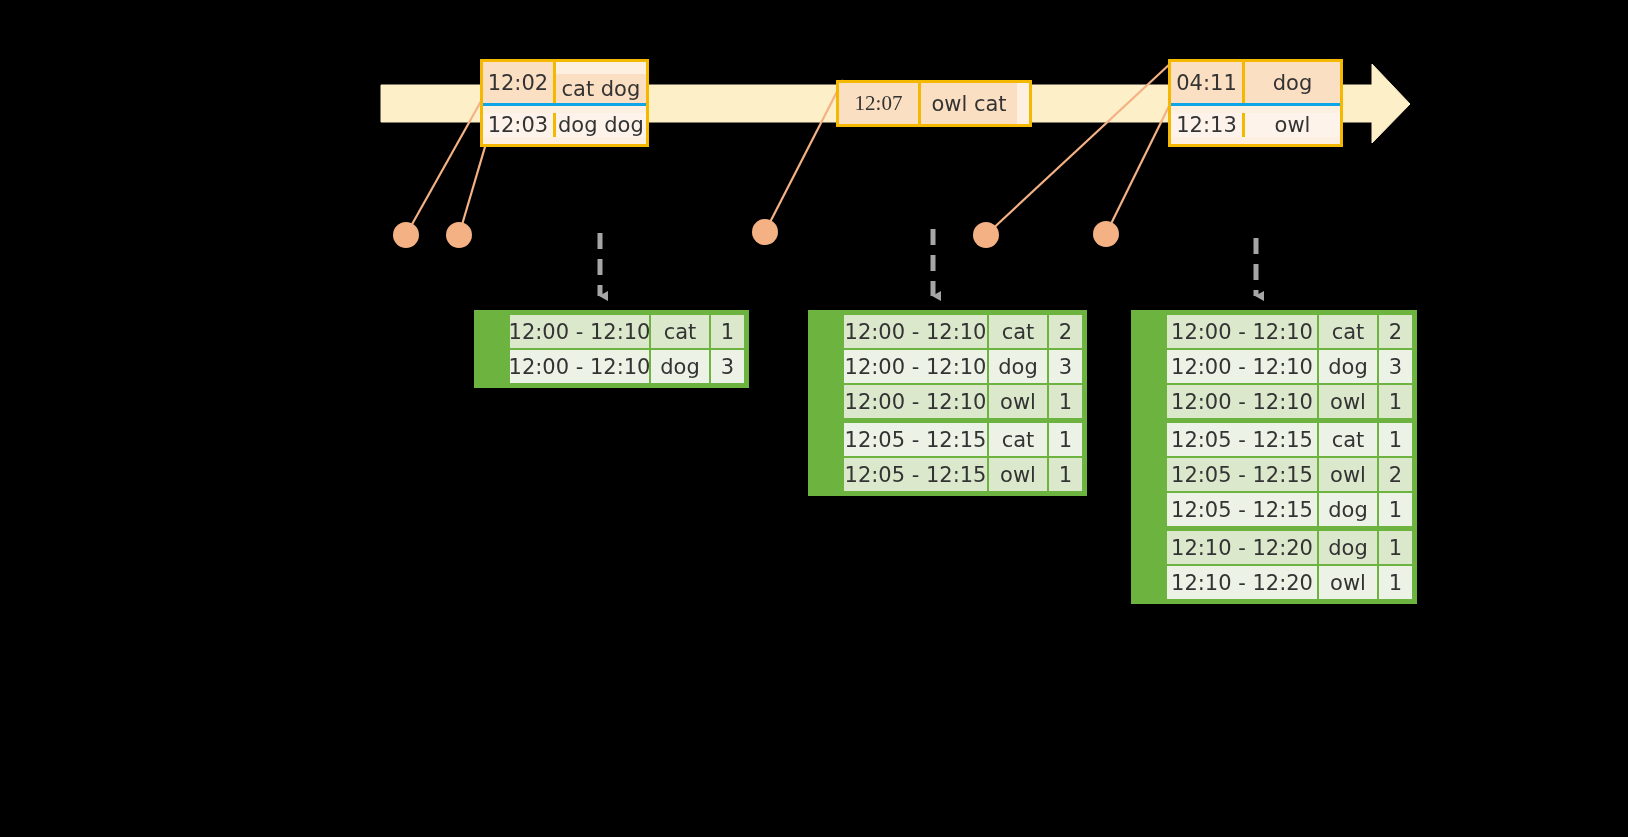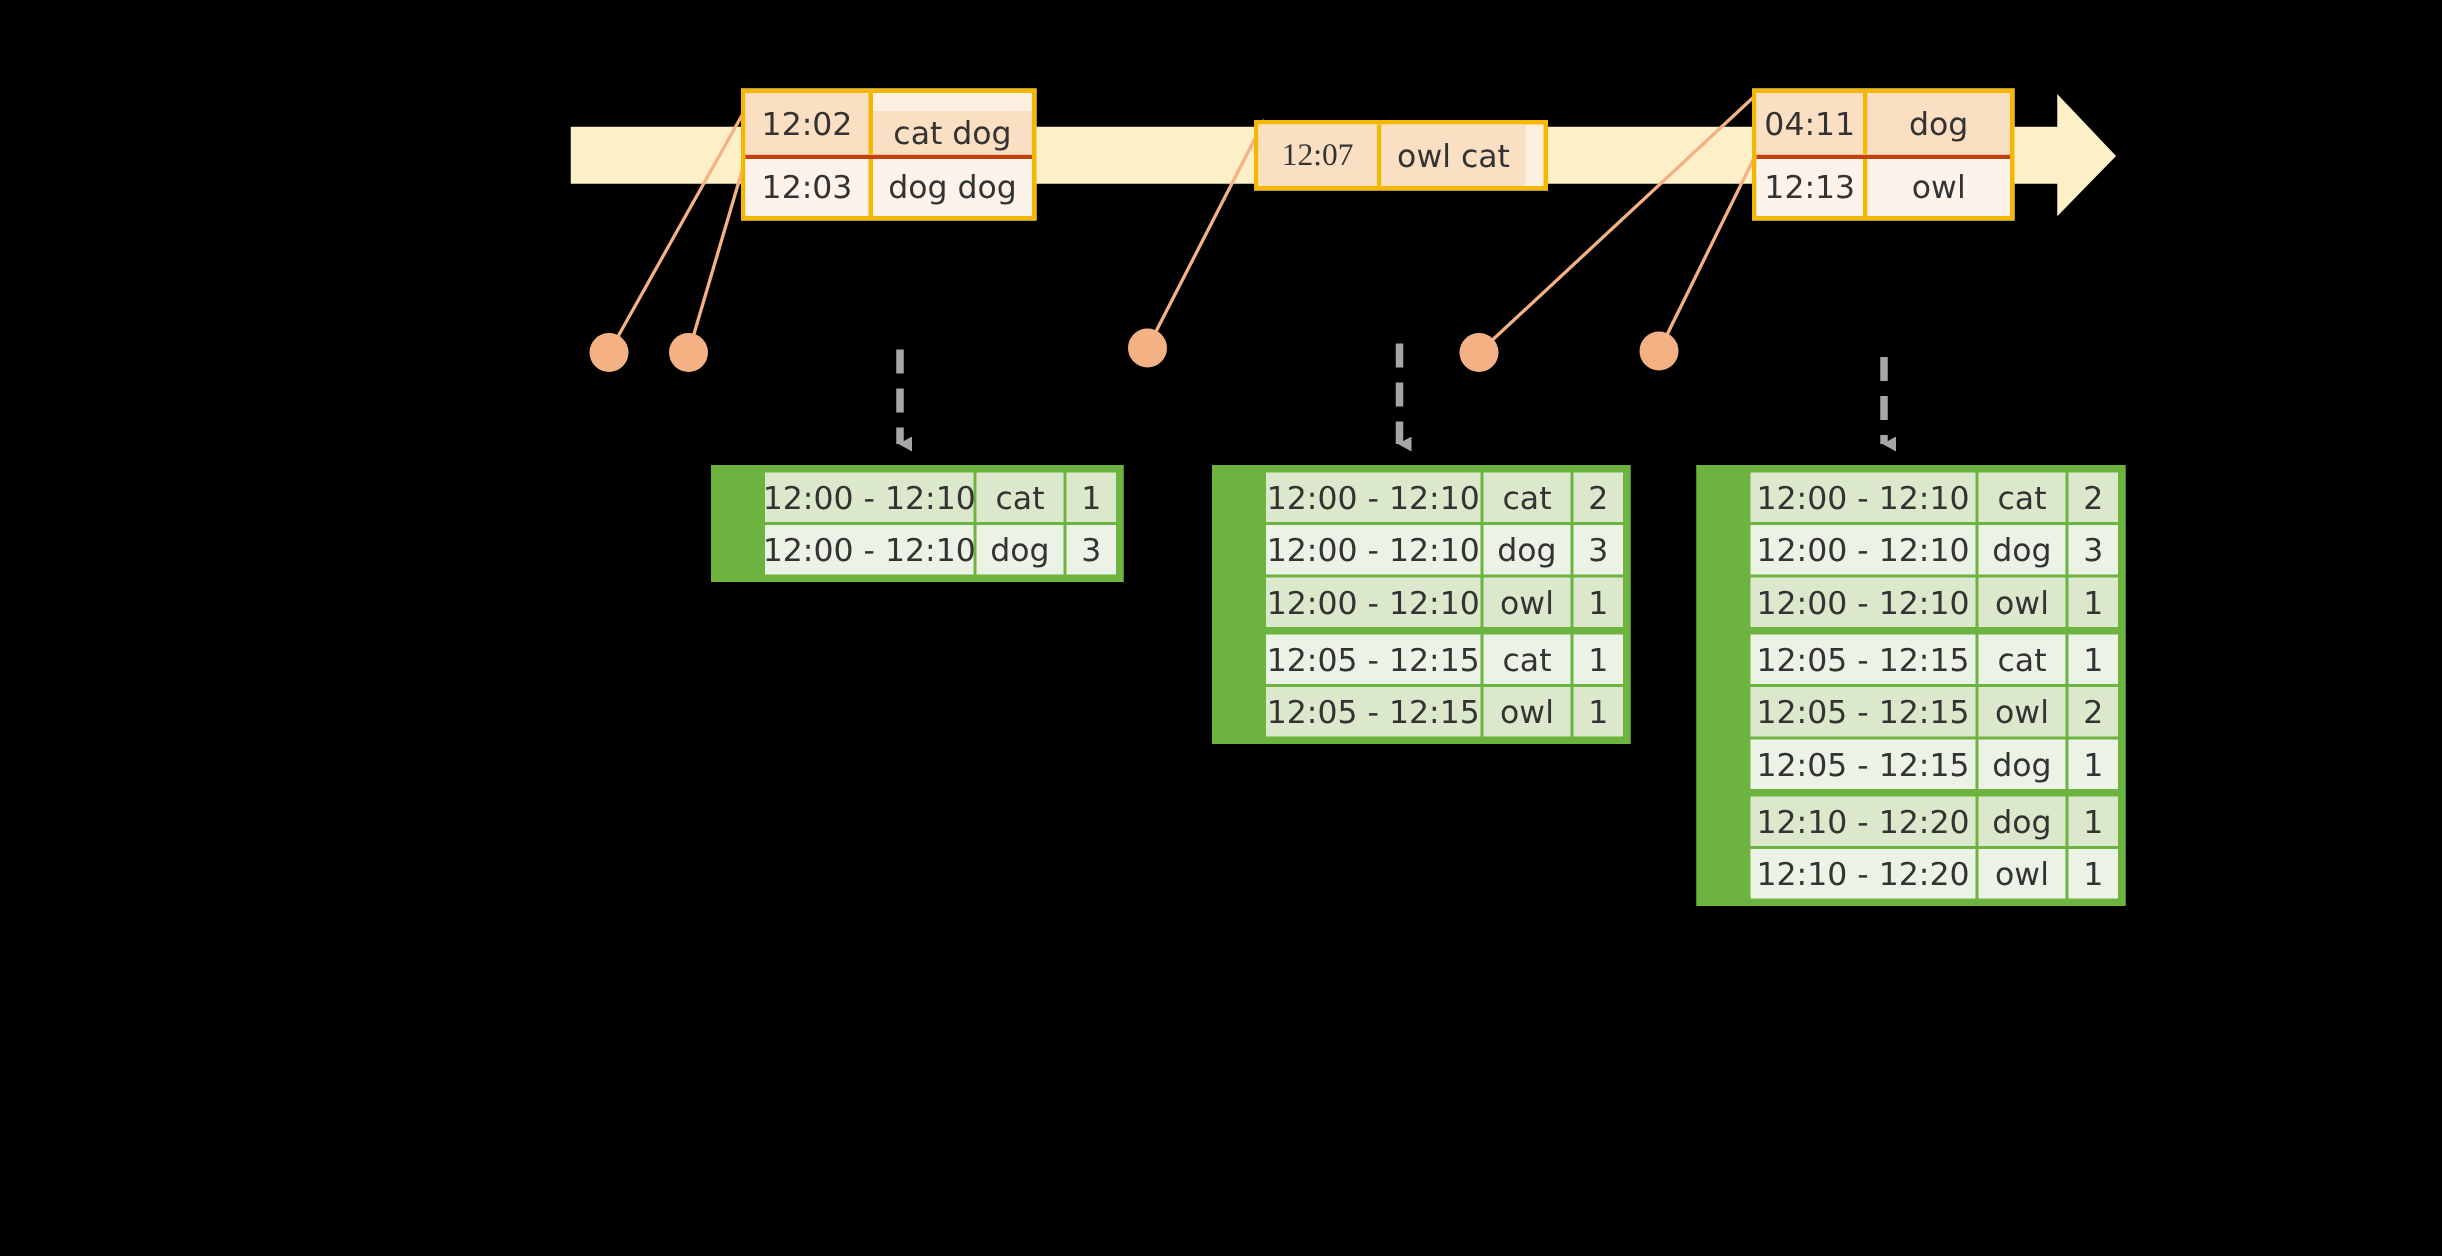--- a/index.html
+++ b/index.html
@@ -30,21 +30,22 @@
     border: 3px solid #F5B800;
     box-sizing: border-box;
     background: #FDF0E0;
   }
   .event-row {
     display: flex;
     align-items: stretch;
     box-sizing: border-box;
   }
   .event-row + .event-row {
-    border-top: 3px solid #c2410c;
+    border-top: 3px solid #0ea5e9;
+    align-items: center;
   }
   .event-row.shade .ev-time,
   .event-row.shade .ev-words {
     background: #FBDFC2;
   }
   .event-row.plain .ev-time,
   .event-row.plain .ev-words {
     background: #FDF3EA;
   }
   .ev-time {
@@ -125,21 +126,21 @@
       <circle cx="1106" cy="234" r="13" fill="#F4B183"></circle>
     </g>
 
     <g stroke="#A6A6A6" stroke-width="5" fill="none" stroke-dasharray="16 10">
       <line x1="600" y1="233" x2="600" y2="296" marker-end="url(#downhead)"></line>
       <line x1="933" y1="229" x2="933" y2="296" marker-end="url(#downhead)"></line>
       <line x1="1256" y1="238" x2="1256" y2="296" marker-end="url(#downhead)"></line>
     </g>
   </svg>
 
-  <div class="event-box" style="left:494px; top:59px; width:197px;">
+  <div class="event-box" style="left:480px; top:59px; width:169px;">
     <div class="event-row shade" style="height:41px;">
       <span class="ev-time" style="width:85px;">12:02</span>
       <span class="ev-words" style="width:106px;margin-top:12px;">cat dog</span>
     </div>
     <div class="event-row plain" style="height:41px;">
       <span class="ev-time" style="width:85px;">12:03</span>
       <span class="ev-words" style="width:106px;">dog dog</span>
     </div>
   </div>
 

